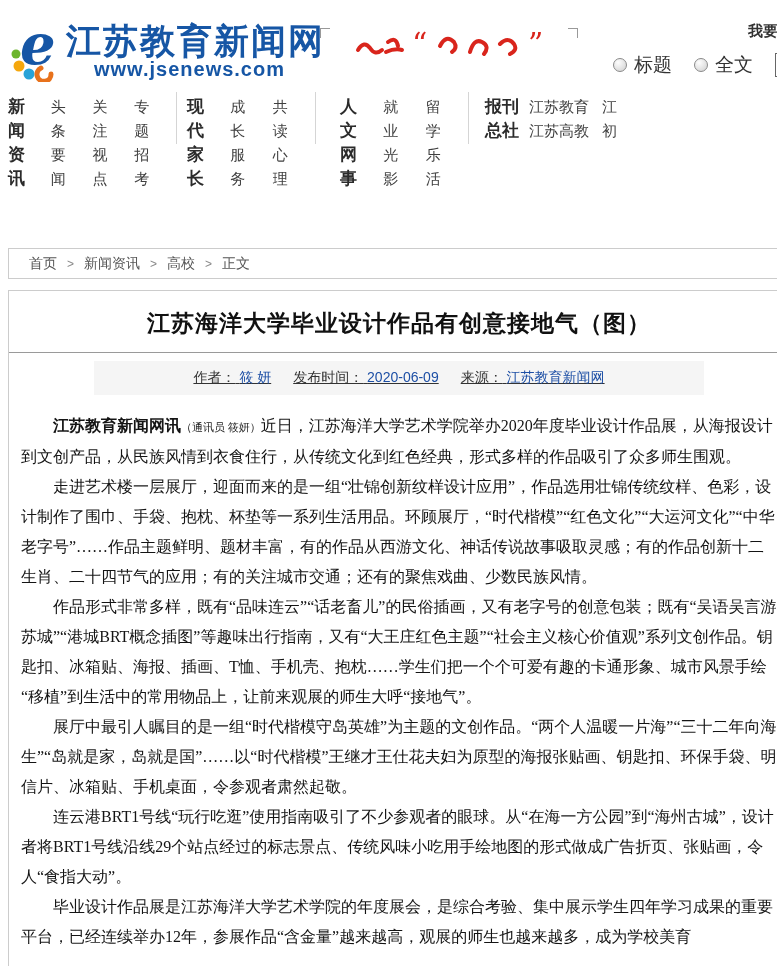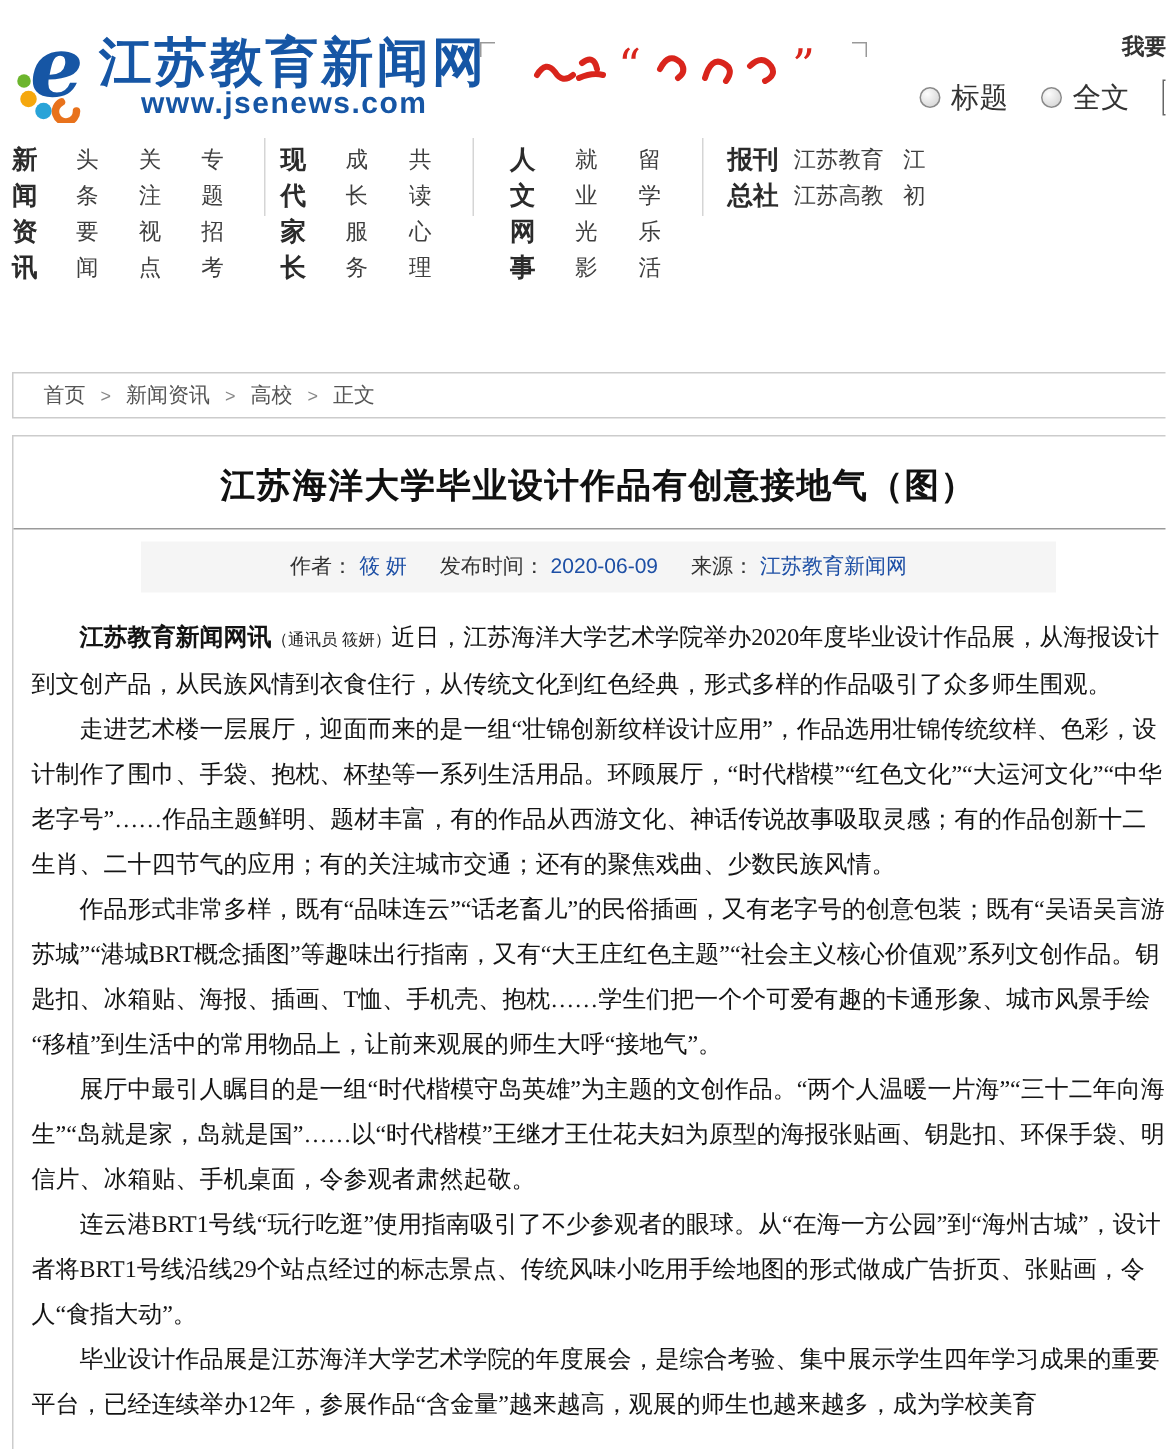--- a/index.html
+++ b/index.html
@@ -51,21 +51,21 @@
   .crumb-sep{color:#888;font-size:12px;margin:0 10px;}
   .crumb-last{color:#555;}
   
   .article{position:absolute;top:290px;left:8px;width:782px;border:1px solid #ccc;
     box-sizing:border-box;background:#fff;padding-bottom:60px;}
   .article-title{margin:17px 10px 13px;text-align:center;
     font-family:"Liberation Serif","DejaVu Serif",serif;
     font-weight:bold;font-size:23px;color:#111;letter-spacing:1px;}
   .article-hr{border:none;border-top:1px solid #9a9a9a;margin:0;}
   .article-meta{margin:8px 85px 0;height:34px;background:#f5f5f5;
-    display:flex;justify-content:center;align-items:center;font-size:14px;color:#333;white-space:nowrap;}
+    display:flex;justify-content:center;align-items:center;font-size:14px;color:#333;white-space:nowrap;text-decoration:underline;}
   .meta-group{margin:0 11px;}
   .meta-val{color:#1d4fa5;}
   .article-body{margin:16px 12px 0;font-family:"Liberation Serif","DejaVu Serif",serif;
     font-size:16px;line-height:30px;color:#141414;}
   .article-body p{margin:0;text-indent:2em;}
   .intro-lead{font-weight:bold;}
   .intro-byline{font-size:11px;color:#222;}
 </style>
 </head>
 <body>

